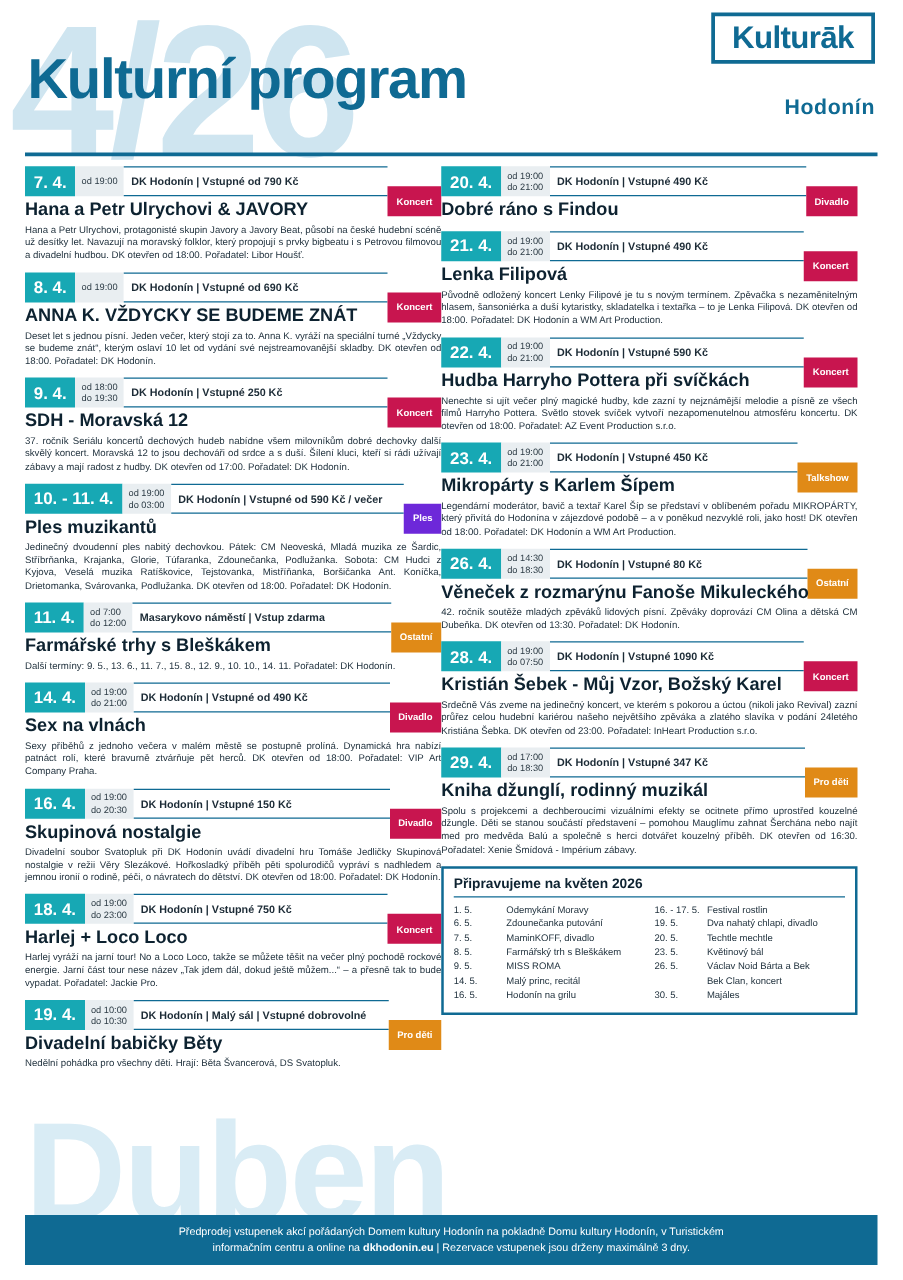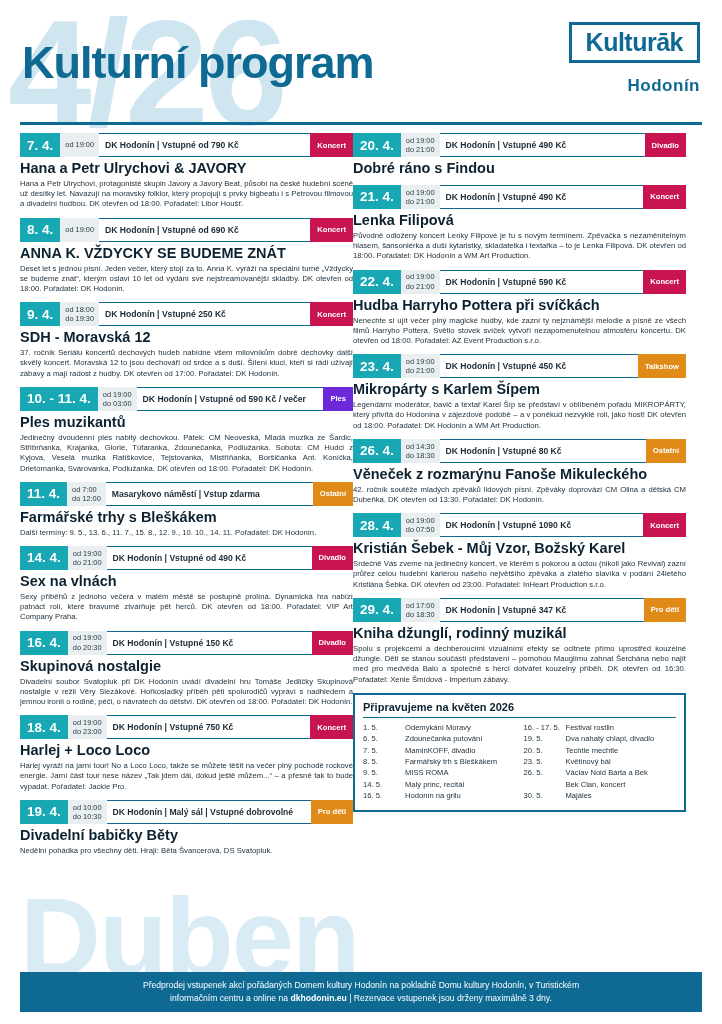--- a/index.html
+++ b/index.html
@@ -51,21 +51,21 @@
     font-size: 45px;
     font-weight: bold;
     color: #0f6a93;
     letter-spacing: -1px;
     line-height: 1;
     margin-top: 14px;
   }
   .logo-box {
     position: absolute;
     right: 22px;
-    top: 22px;
+    top: 10px;
     border: 3px solid #0f6a93;
     padding: 4px 14px 5px 14px;
     text-align: center;
   }
   .logo-main {
     font-size: 25px;
     font-weight: bold;
     color: #0f6a93;
     line-height: 1.05;
     letter-spacing: -0.5px;
@@ -135,20 +135,21 @@
     overflow: hidden;
   }
   .ev-tag {
     color: #fff;
     font-size: 7.6px;
     font-weight: bold;
     display: flex;
     align-items: center;
     padding: 12px 7px;
     white-space: nowrap;
+    margin-top: 16px;
   }
   .tag-koncert { background: #c8154f; }
   .tag-divadlo { background: #c8154f; }
   .tag-ples { background: #6d28d9; }
   .tag-talkshow { background: #e08a17; text-align: center; }
   .tag-ostatni { background: #e08a17; }
   .tag-prodeti { background: #e08a17; }
   .ev-title {
     font-size: 14.5px;
     font-weight: bold;

